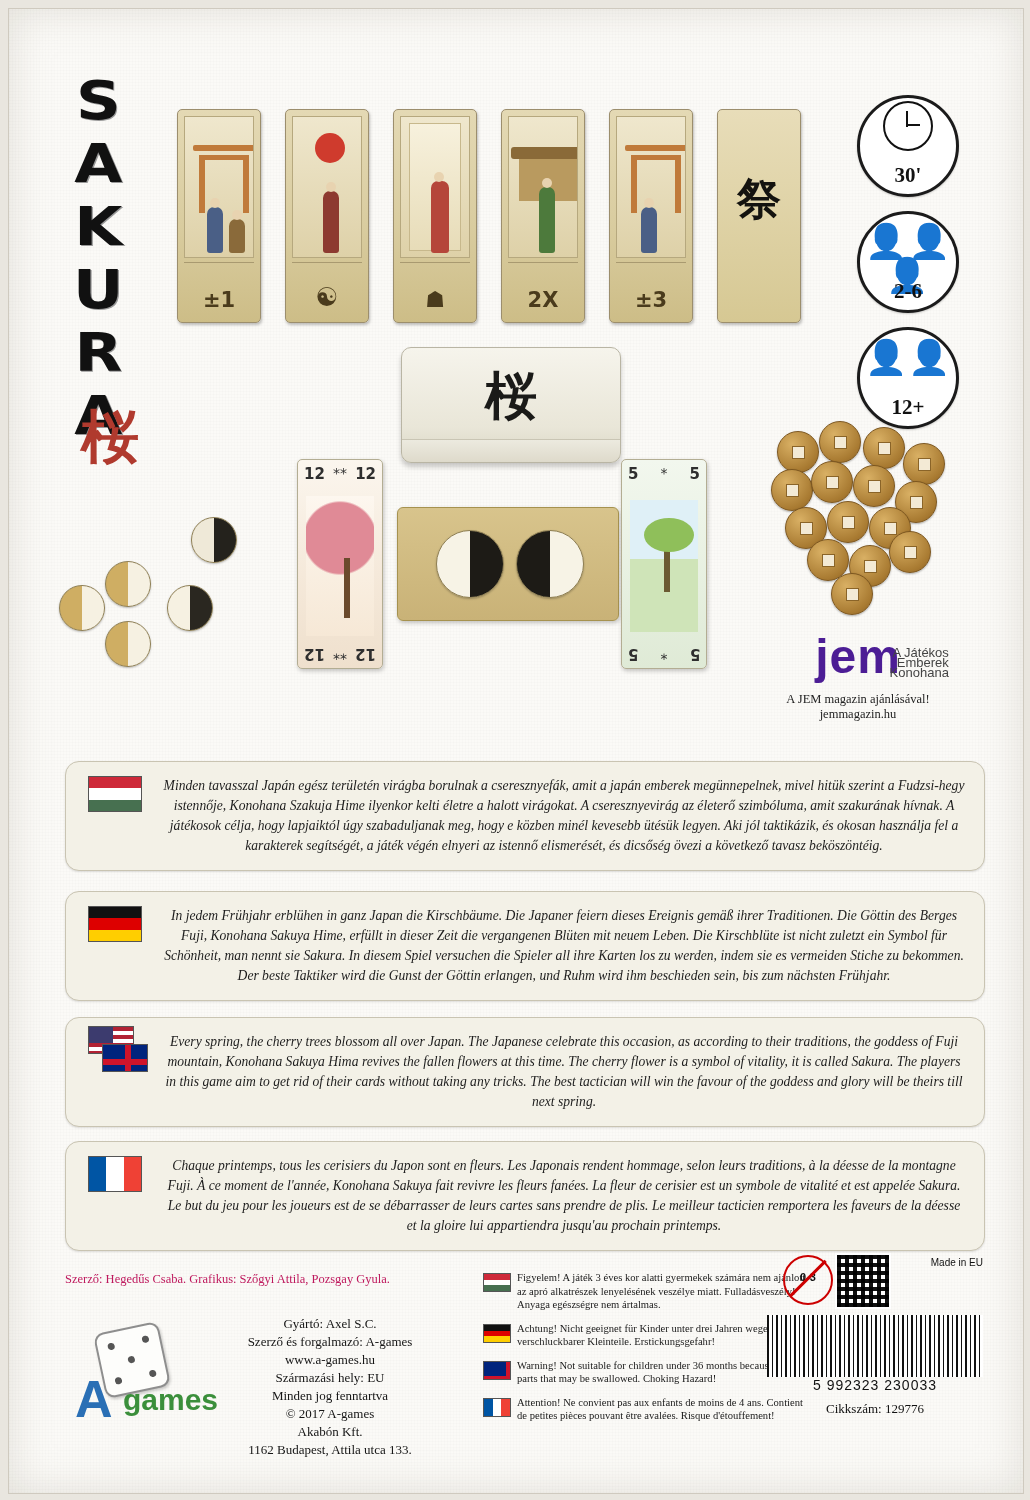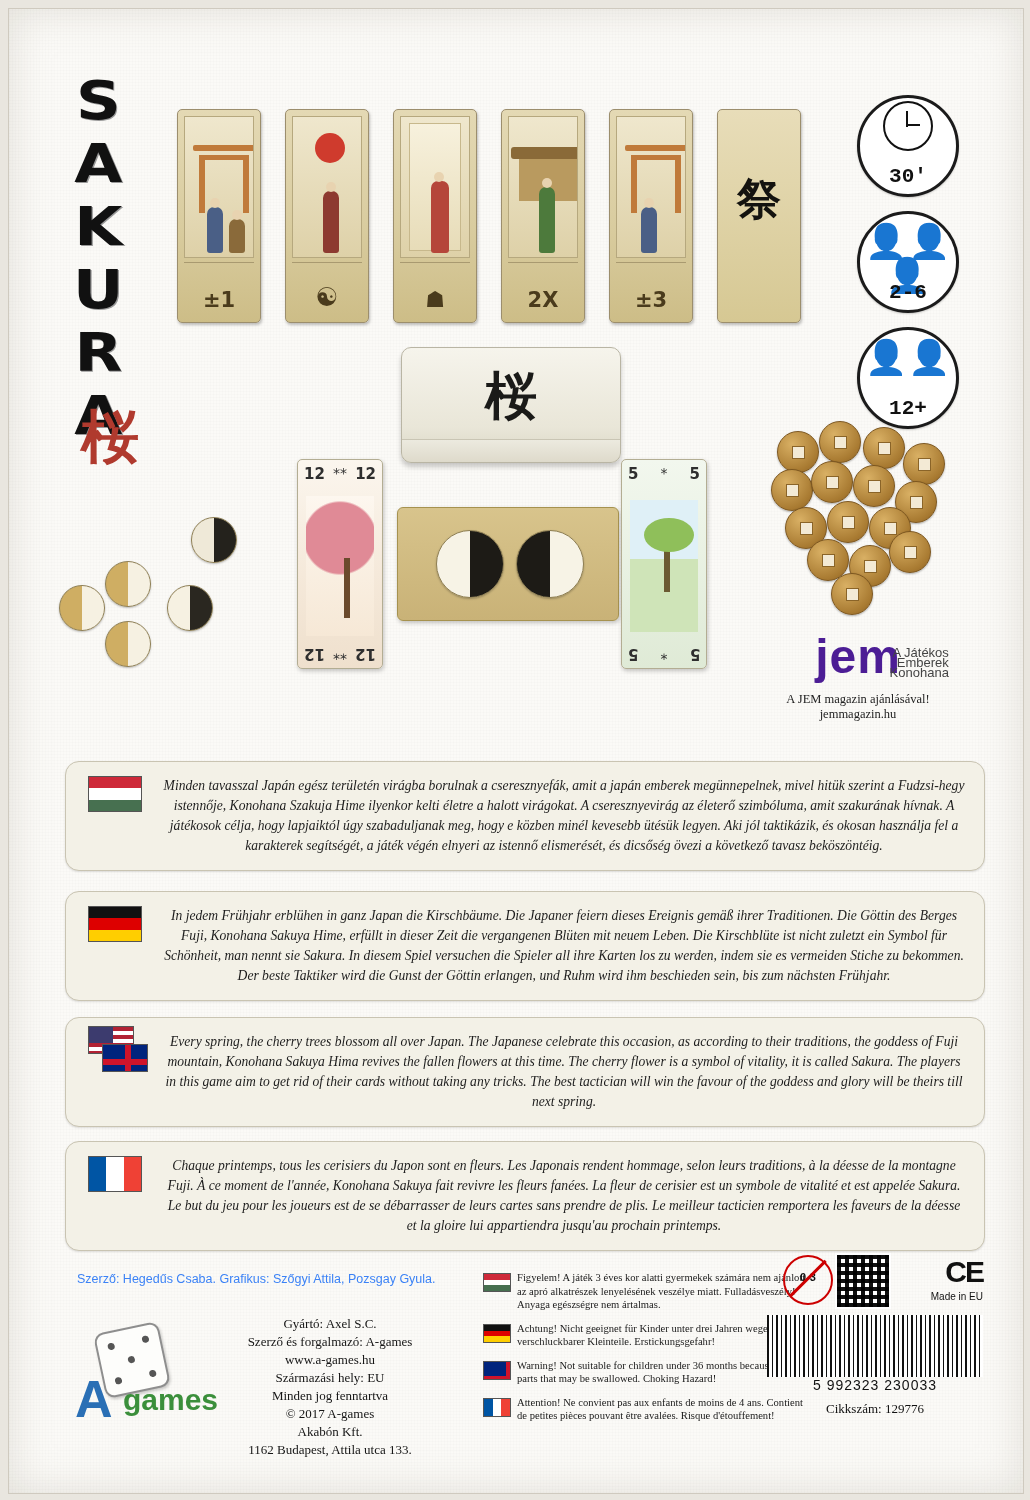--- a/index.html
+++ b/index.html
@@ -84,21 +84,21 @@
 
   
   .icons{position:absolute;right:56px;top:86px;width:110px;}
   .icn{
     position:relative;width:96px;height:96px;border-radius:50%;
     border:3px solid #1b1b1b;background:#fff;margin-bottom:14px;
     box-shadow:0 1px 2px rgba(0,0,0,.2);
   }
   .icn .lbl{
     position:absolute;left:0;right:0;bottom:6px;text-align:center;
-    font-family:Liberation Mono, monospace;font-weight:bold;font-size:21px;color:#111;margin-top:8px;
+    font-family:Liberation Serif, serif;font-weight:bold;font-size:21px;color:#111;margin-top:8px;
   }
   .icn .glyph{
     position:absolute;left:0;right:0;top:10px;text-align:center;
     font-family:"DejaVu Sans", sans-serif;font-size:34px;color:#111;line-height:34px;
   }
   .clockface{position:absolute;left:50%;top:28px;transform:translate(-50%,-50%);width:46px;height:46px;border-radius:50%;border:2px solid #111;}
   .clockface:before{content:"";position:absolute;left:21px;top:8px;width:2px;height:16px;background:#111;}
   .clockface:after{content:"";position:absolute;left:21px;top:21px;width:14px;height:2px;background:#111;}
 
   
@@ -173,22 +173,22 @@
   .flag.uk:after{content:"";position:absolute;top:0;bottom:0;left:22px;width:6px;background:#cf142b;}
   .flag.us{background:repeating-linear-gradient(180deg,#b22234 0 4px,#fff 4px 8px);}
   .flag.us:before{content:"";position:absolute;left:0;top:0;width:24px;height:16px;background:#3c3b6e;}
   .dualflag{position:absolute;left:22px;top:8px;width:60px;height:46px;}
   .dualflag .f1{position:absolute;left:0;top:0;width:44px;height:26px;border:1px solid #555;}
   .dualflag .f2{position:absolute;left:14px;top:18px;width:44px;height:26px;border:1px solid #555;}
 
   
   .footer{position:absolute;left:56px;top:1262px;width:918px;height:200px;}
   .credits{
-    position:absolute;left:12px;top:0;width:400px;
-    font-family:Liberation Sans, sans-serif;font-size:12.5px;color:#3b82f6;line-height:17px;
+    position:absolute;left:0;top:0;width:400px;
+    font-family:Liberation Serif, serif;font-size:12.5px;color:#be185d;line-height:17px;
   }
   .pub{position:absolute;left:120px;top:44px;width:290px;text-align:center;
     font-family:"Liberation Serif",serif;font-size:13px;line-height:18px;color:#151515;}
   .agames{position:absolute;left:10px;top:56px;width:110px;height:120px;}
   .die{position:absolute;left:24px;top:0;width:62px;height:62px;background:#fdfdfb;border:2px solid #8e8e8e;border-radius:10px;transform:rotate(-12deg);box-shadow:1px 2px 3px rgba(0,0,0,.2);}
   .pip{position:absolute;width:7px;height:7px;border-radius:50%;background:#555;}
   .aletter{position:absolute;left:0;top:42px;font-family:"Liberation Sans",sans-serif;font-weight:bold;font-size:52px;color:#2a6fb5;}
   .gword{position:absolute;left:48px;top:56px;font-family:"Liberation Sans",sans-serif;font-weight:bold;font-size:30px;color:#3b8f3b;}
 
   .warnings{position:absolute;left:418px;top:0;width:330px;}
@@ -450,20 +450,19 @@
         <p>Attention! Ne convient pas aux enfants de moins de 4 ans. Contient de petites pièces pouvant être avalées. Risque d'étouffement!</p>
       </div>
     </div>
 
     <div class="rightcol">
       <div class="noage">
         <div class="txt">0-3</div>
         <div class="bar"></div>
       </div>
       <div class="qr"></div>
-      <div class="ce">CE</div>
       <div class="madein">Made in EU</div>
       <div class="barcode"></div>
       <div class="barnum">5 992323 230033</div>
       <div class="cikk">Cikkszám: 129776</div>
     </div>
   </div>
 </div>
 
 </body></html>

